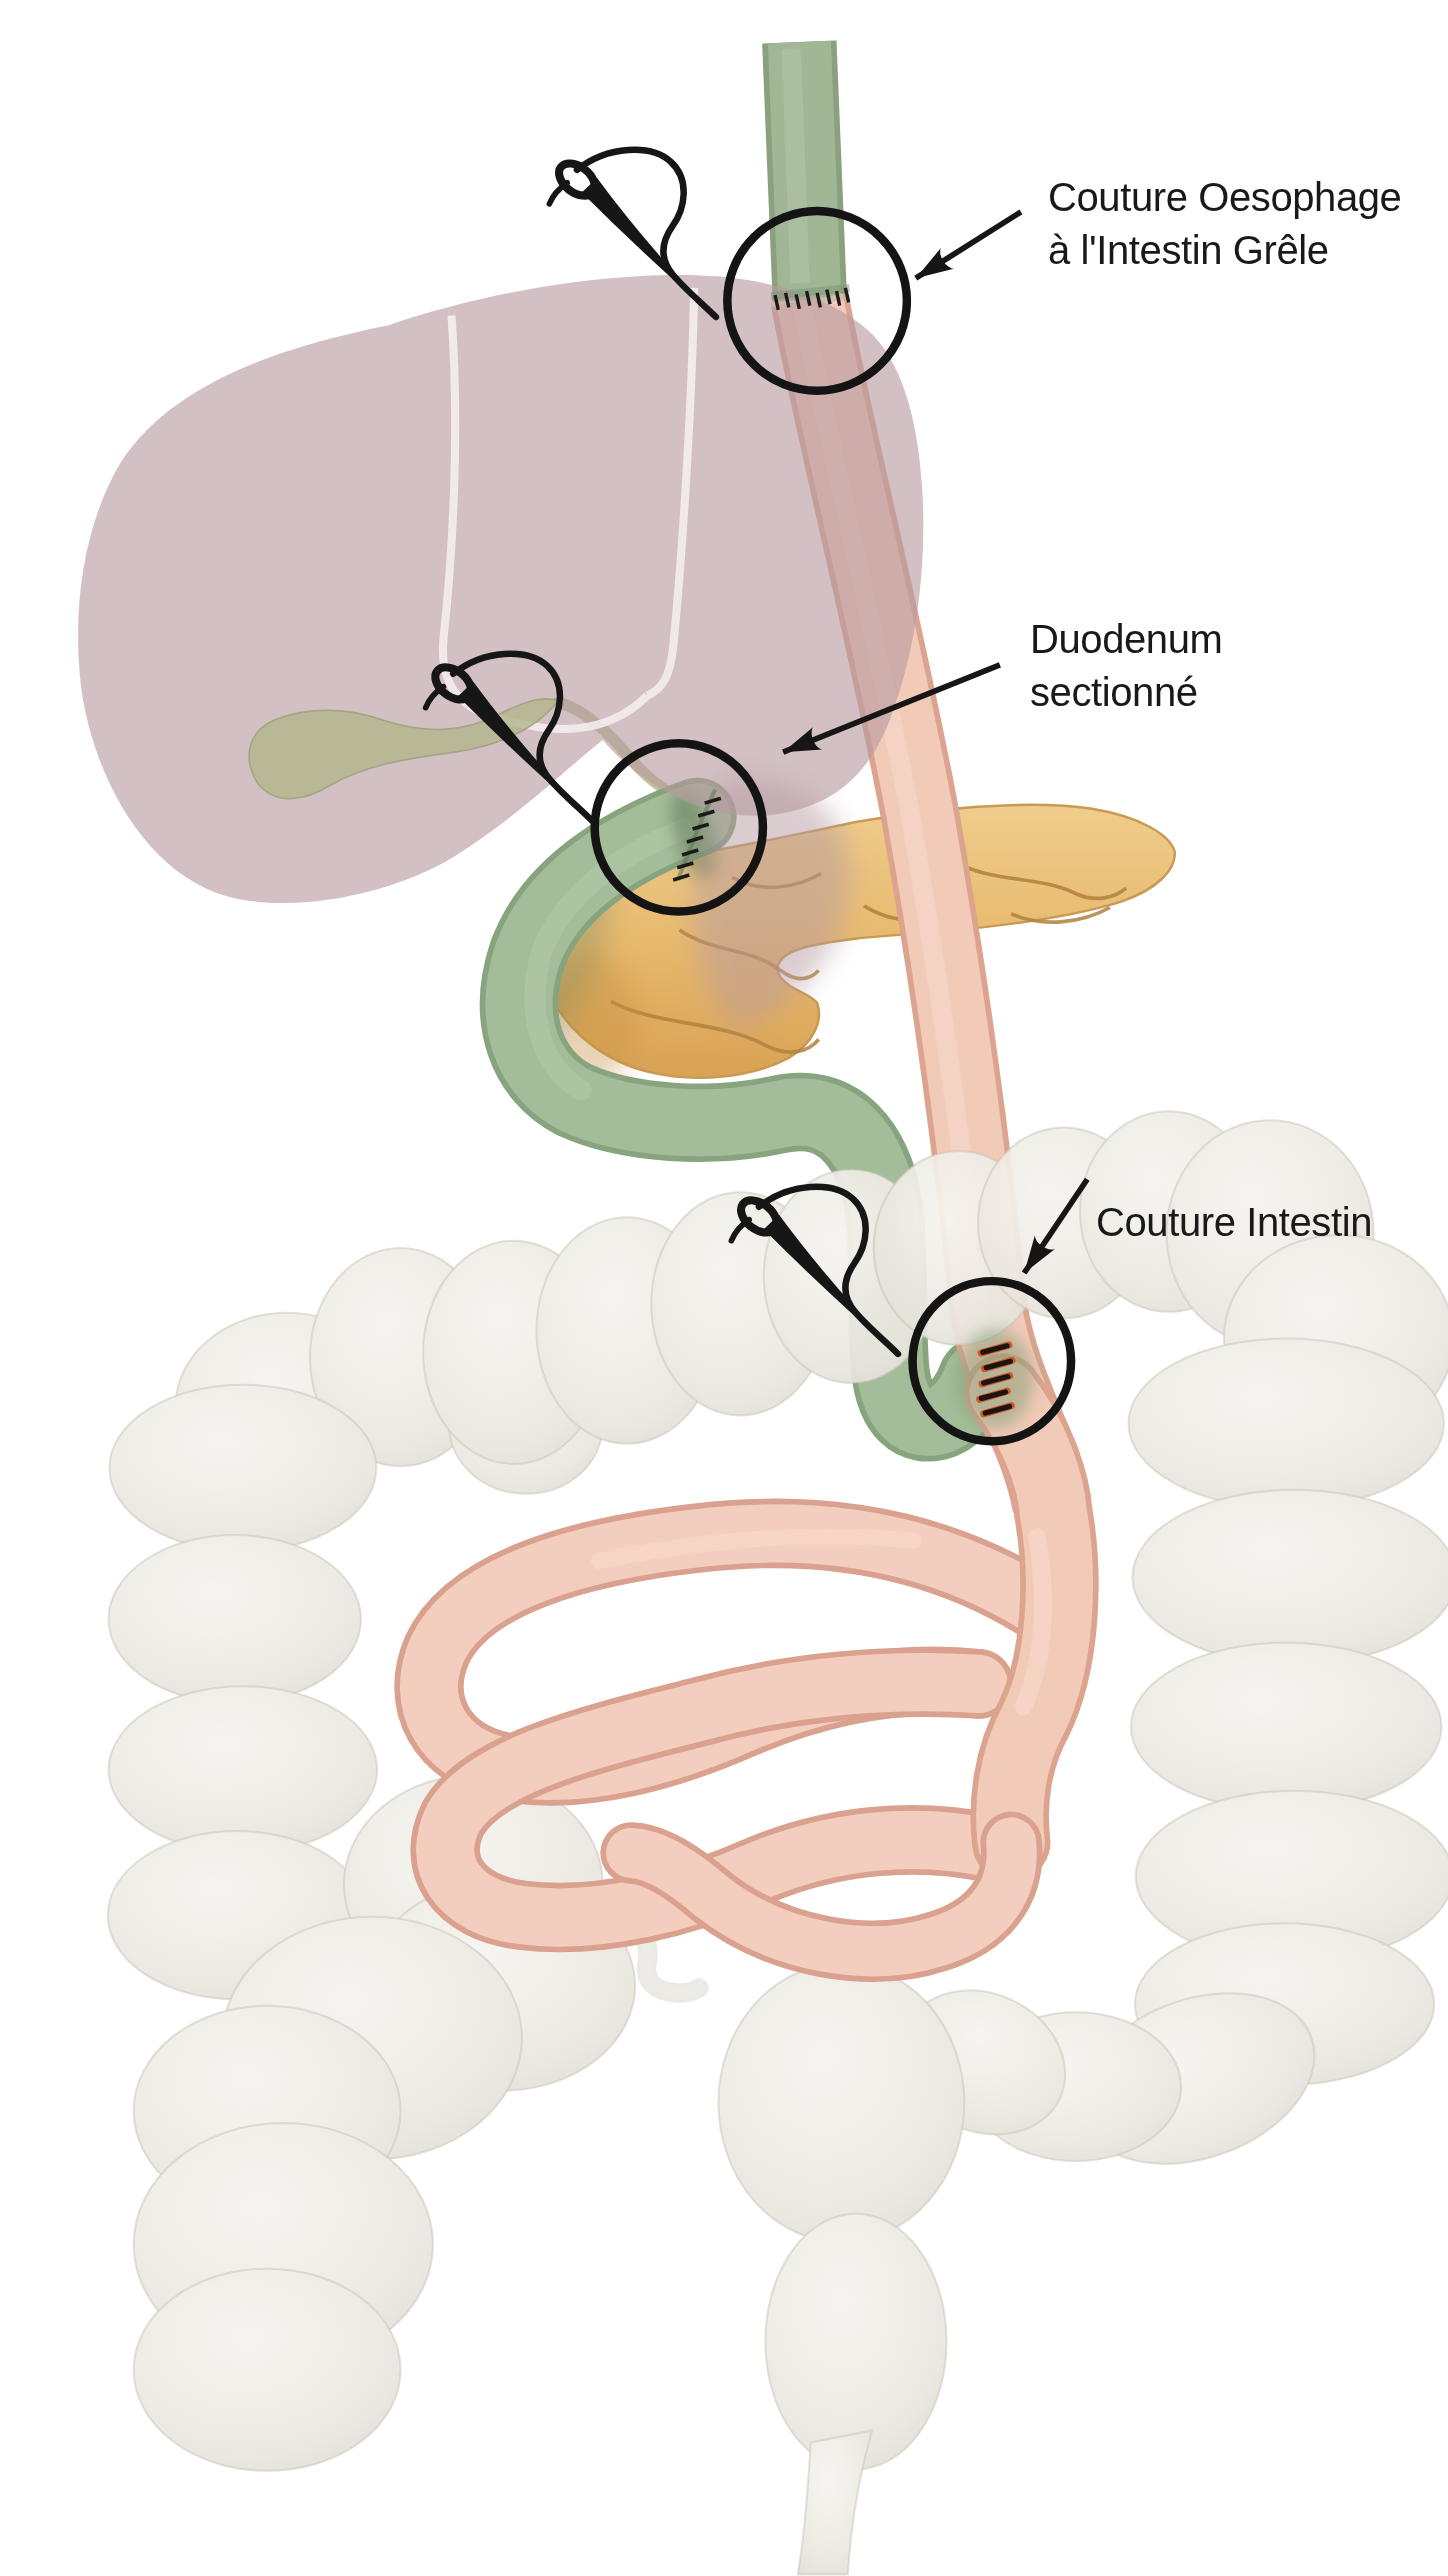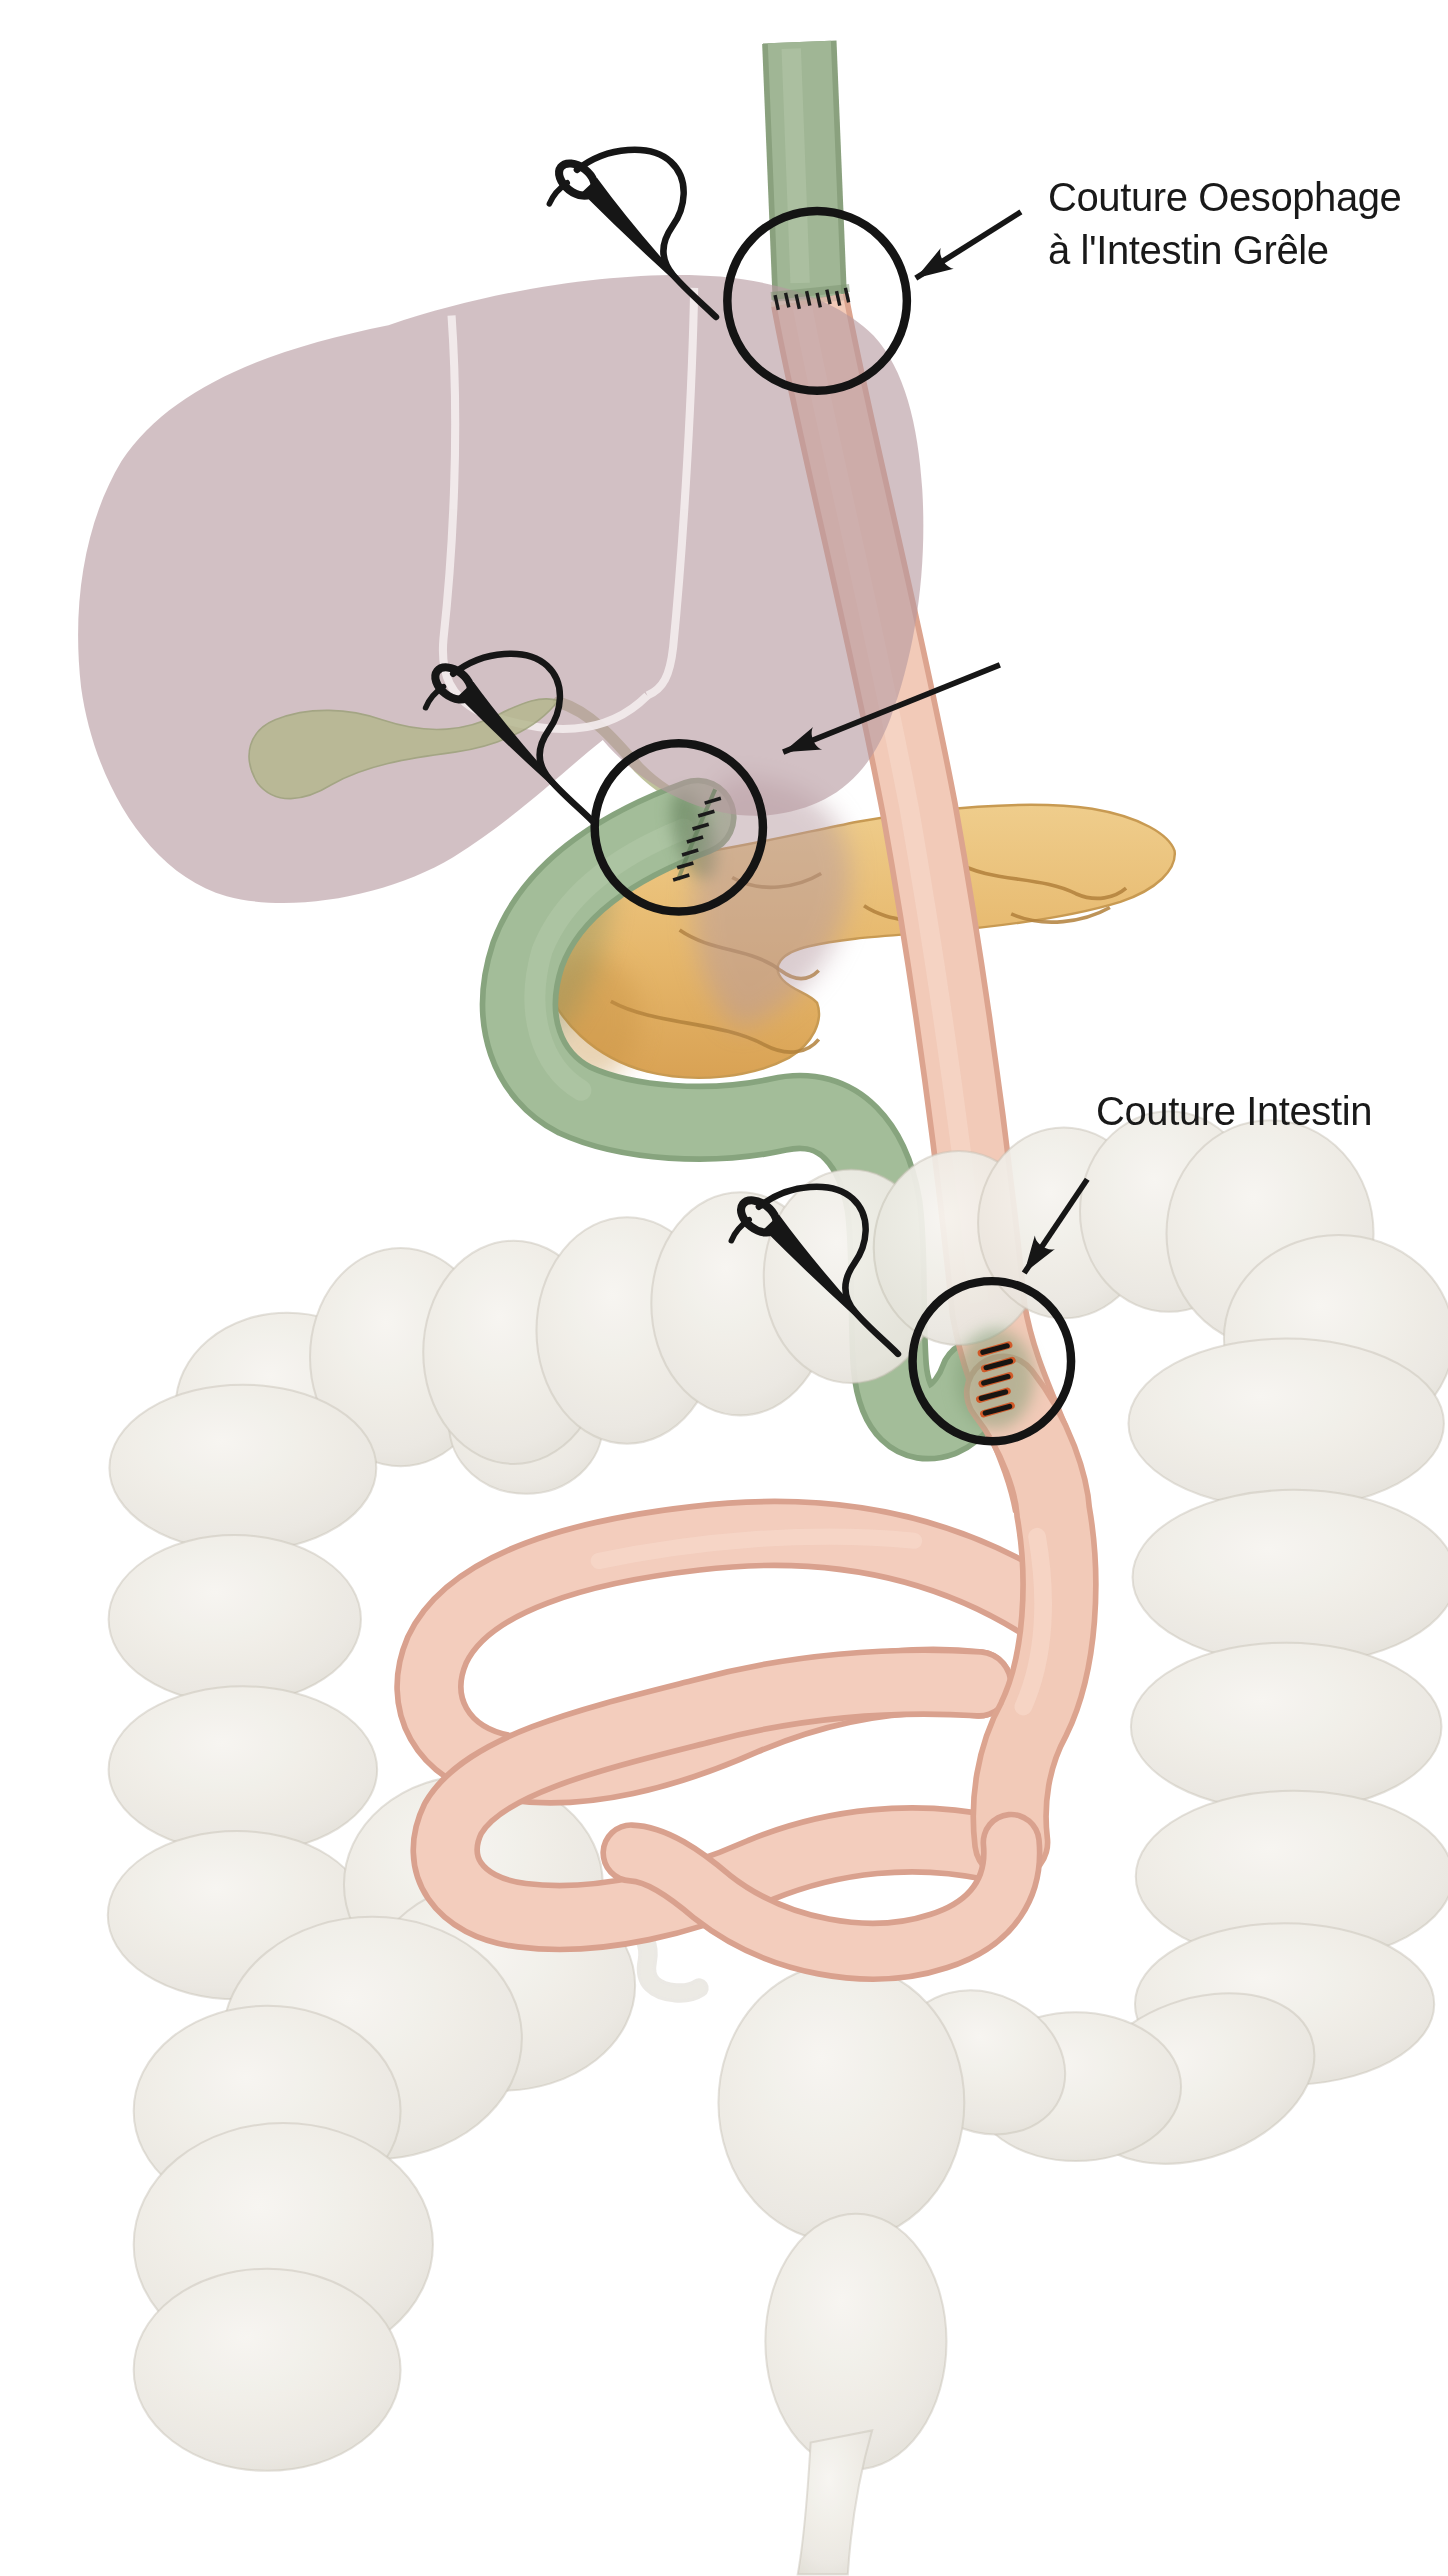--- a/index.html
+++ b/index.html
@@ -240,19 +240,23 @@
   <line x1="1262" y1="262" x2="1132" y2="344" stroke="#161616" stroke-width="7" marker-end="url(#ah)"></line>
   <line x1="1236" y1="822" x2="968" y2="930" stroke="#161616" stroke-width="7" marker-end="url(#ah)"></line>
   <line x1="1344" y1="1458" x2="1266" y2="1574" stroke="#161616" stroke-width="7" marker-end="url(#ah)"></line>
 </svg>
 
 <div class="label" style="left:1048px;top:171px">
   <span>Couture Oesophage</span><br>
   <span>à l'Intestin Grêle</span>
 </div>
 
-
-<div class="label" style="left:1096px;top:1085px">
+<div class="label" style="left:1030px;top:613px">
+  <span>Duodenum</span><br>
+  <span>sectionné</span>
+</div>
+
+<div class="label" style="left:1096px;top:1196px">
   <span>Couture Intestin</span><br>
 </div>
 
 </div>
 
 
 </body></html>

